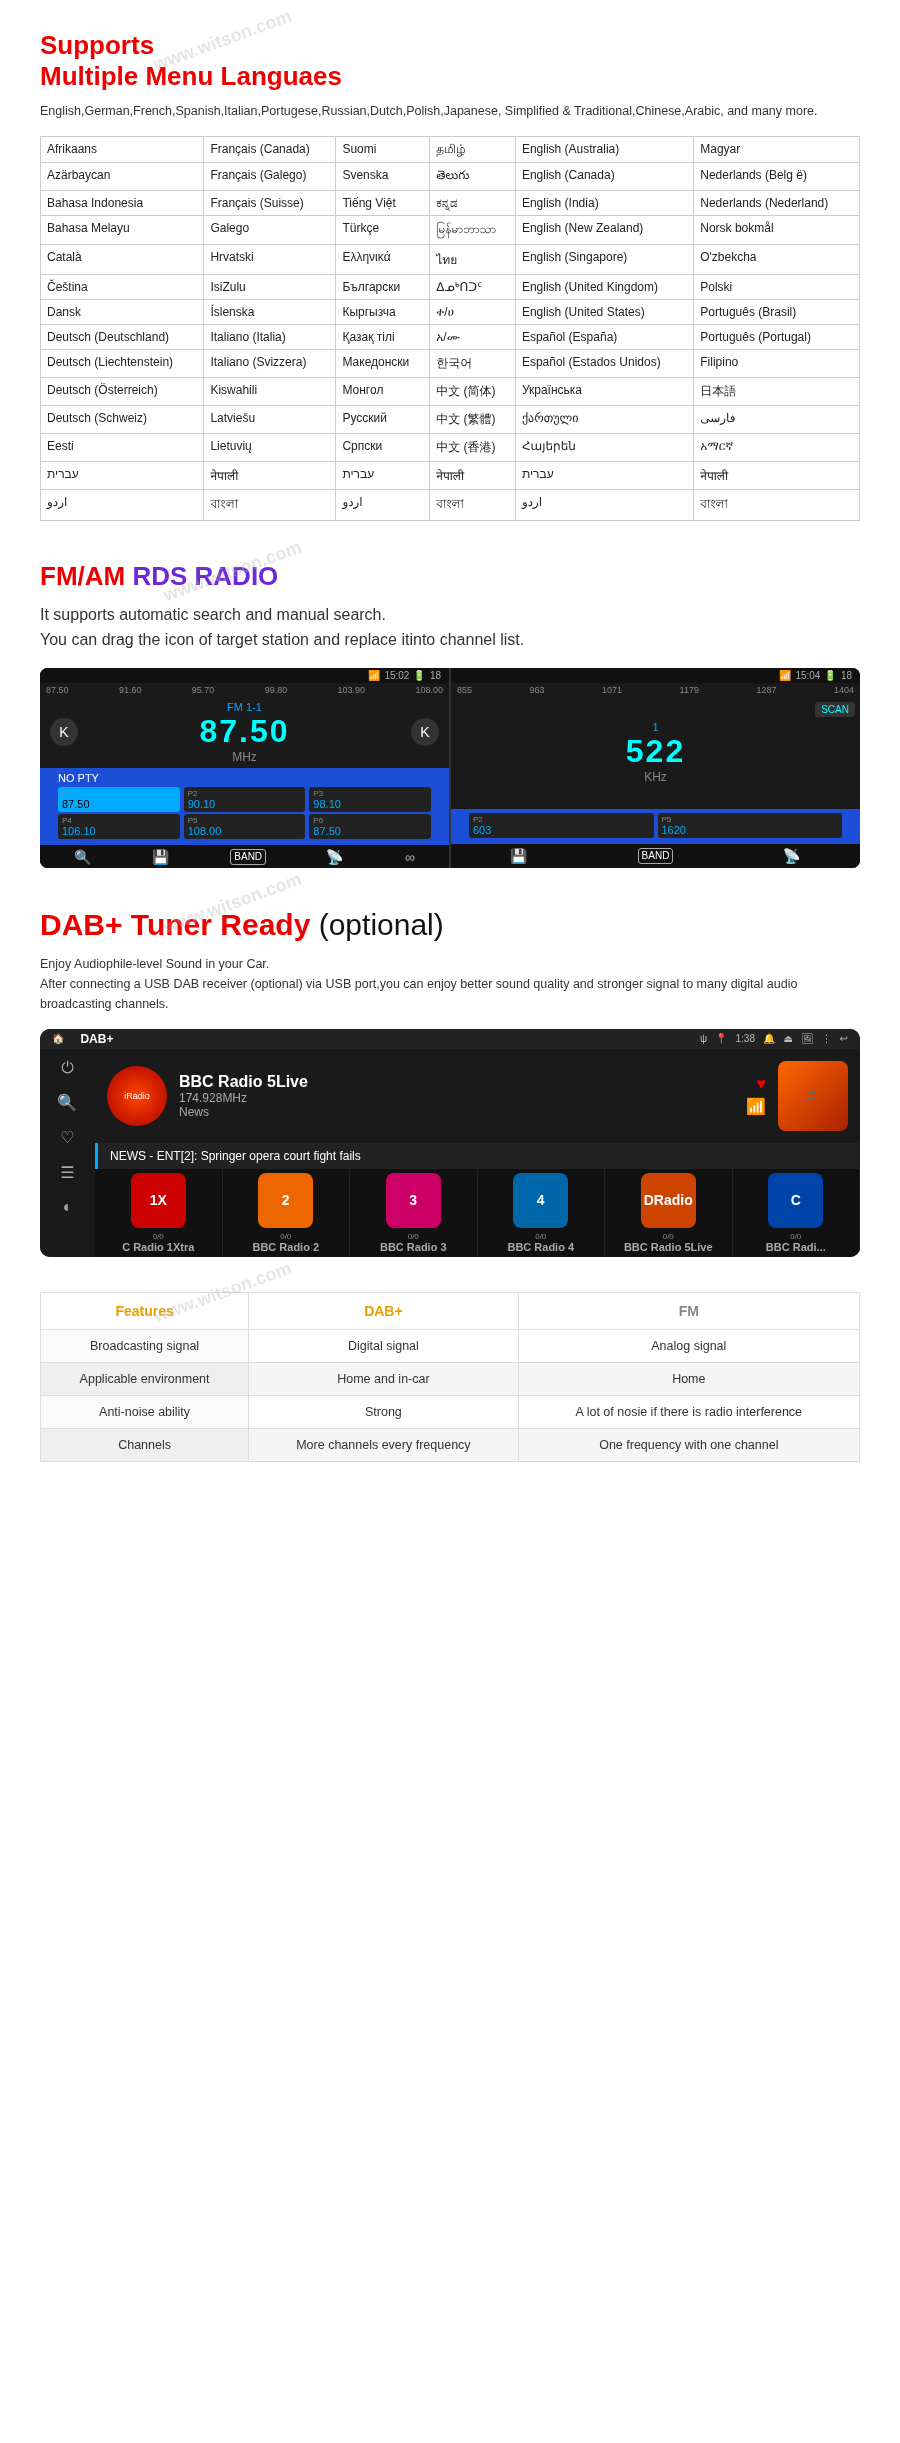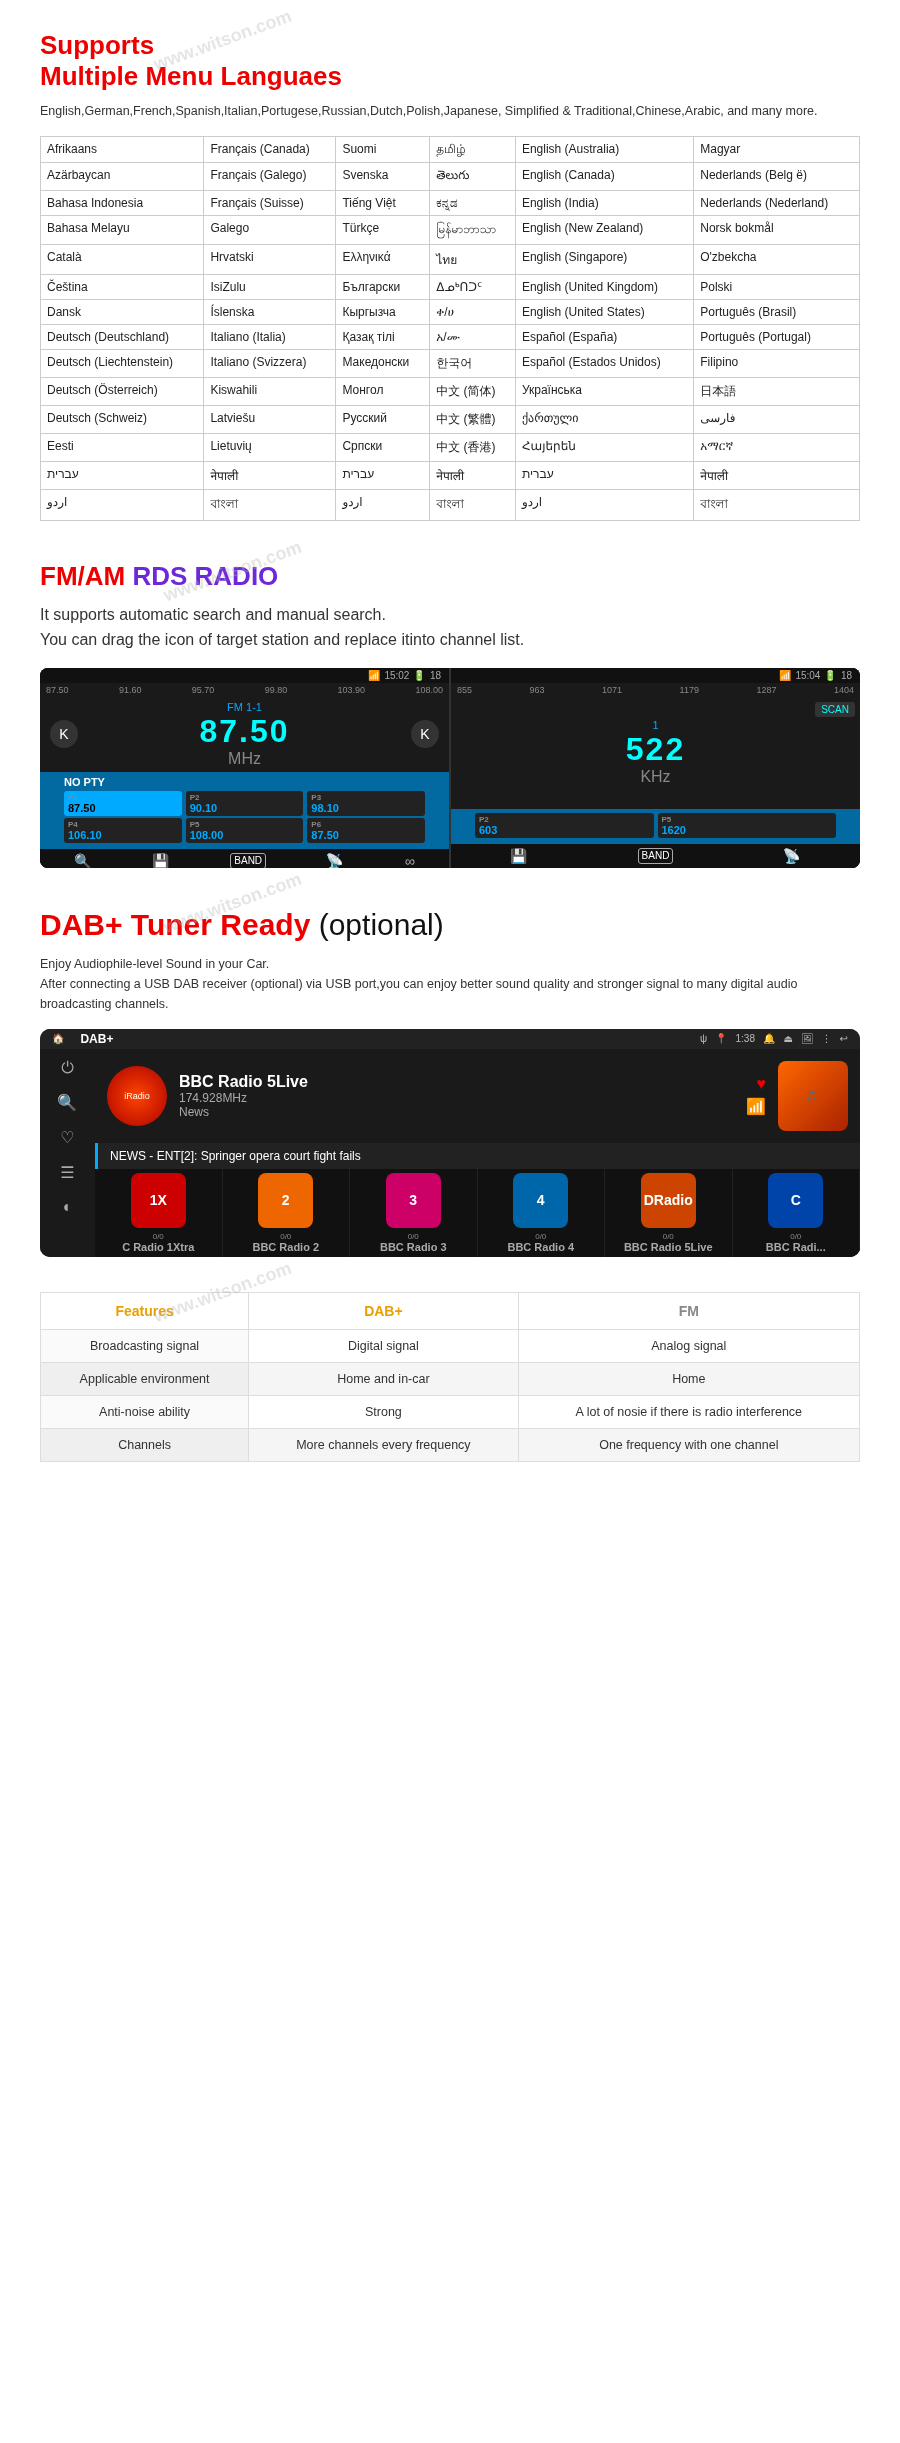--- a/index.html
+++ b/index.html
@@ -135,26 +135,25 @@
       font-size: 11px;
     }
     .radio-freq-num {
       color: #0ff;
       font-size: 32px;
       font-weight: bold;
       letter-spacing: 2px;
     }
     .radio-unit {
       color: #888;
-      font-size: 16px;
+      font-size: 12px;
     }
     .radio-presets {
-      background: #0369a1;
-      padding: 4px 24px;
-      font-weight: bold;
+      background: #1d4ed8;
+      padding: 4px 18px;
     }
     .radio-pty {
       color: #fff;
       font-size: 11px;
       margin-bottom: 3px;
     }
     .radio-preset-row {
       display: flex;
       gap: 4px;
       margin-bottom: 2px;

